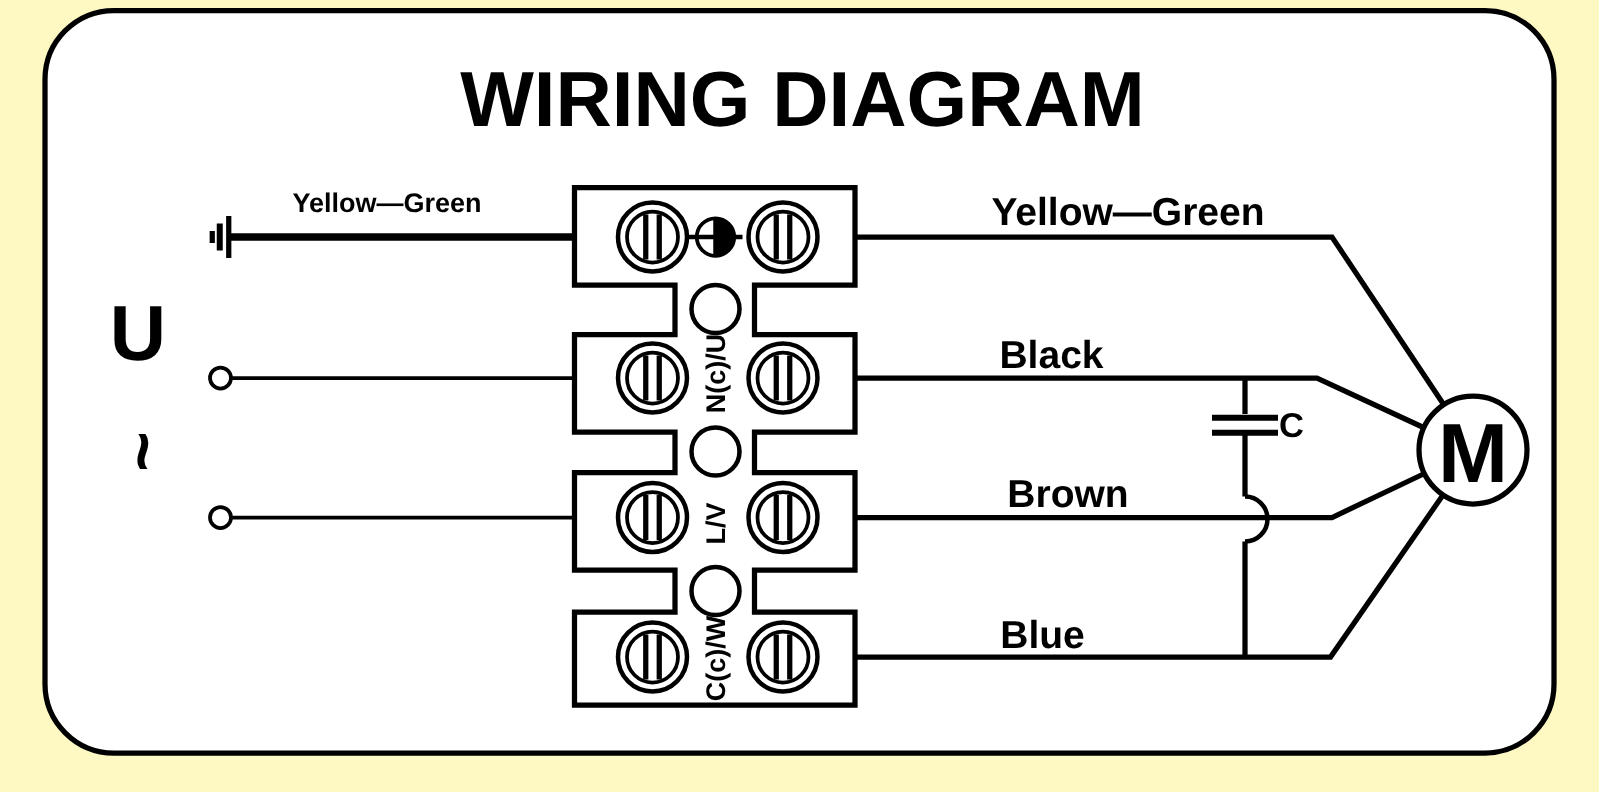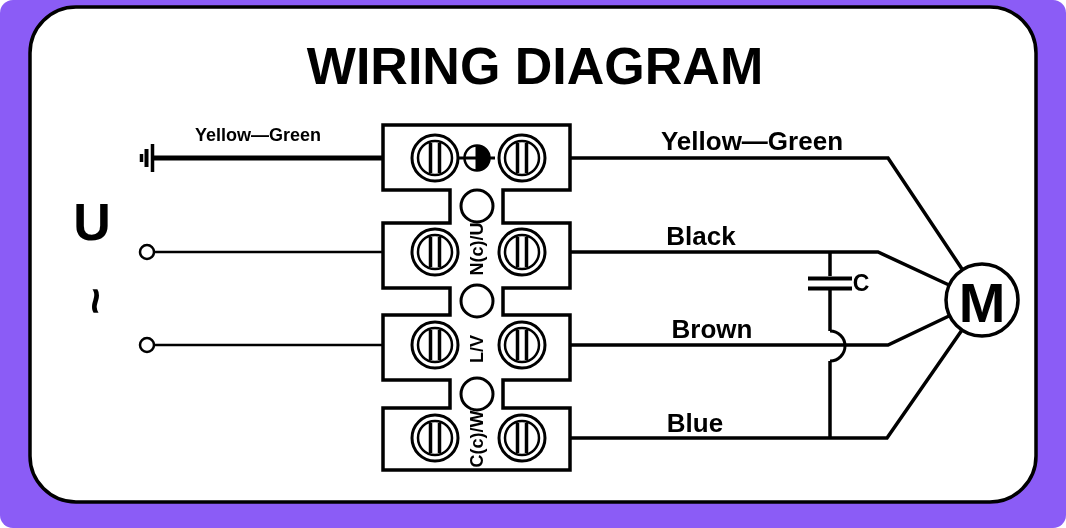--- a/index.html
+++ b/index.html
@@ -4,23 +4,22 @@
 <style>
   html, body {
     margin: 0;
     padding: 0;
     background: #ffffff;
   }
   .stage {
     position: relative;
     width: 1066px;
     height: 528px;
-    background: #8b5cf6;
+    background: #fef9c3;
     overflow: hidden;
-    border-radius: 13px;
   }
   svg {
     display: block;
   }
   svg text {
     font-family: "Liberation Sans", "DejaVu Sans", sans-serif;
     fill: #000000;
   }
   .t-title   { font-size: 52px; font-weight: bold; }
   .t-wire-sm { font-size: 18px; font-weight: bold; }

